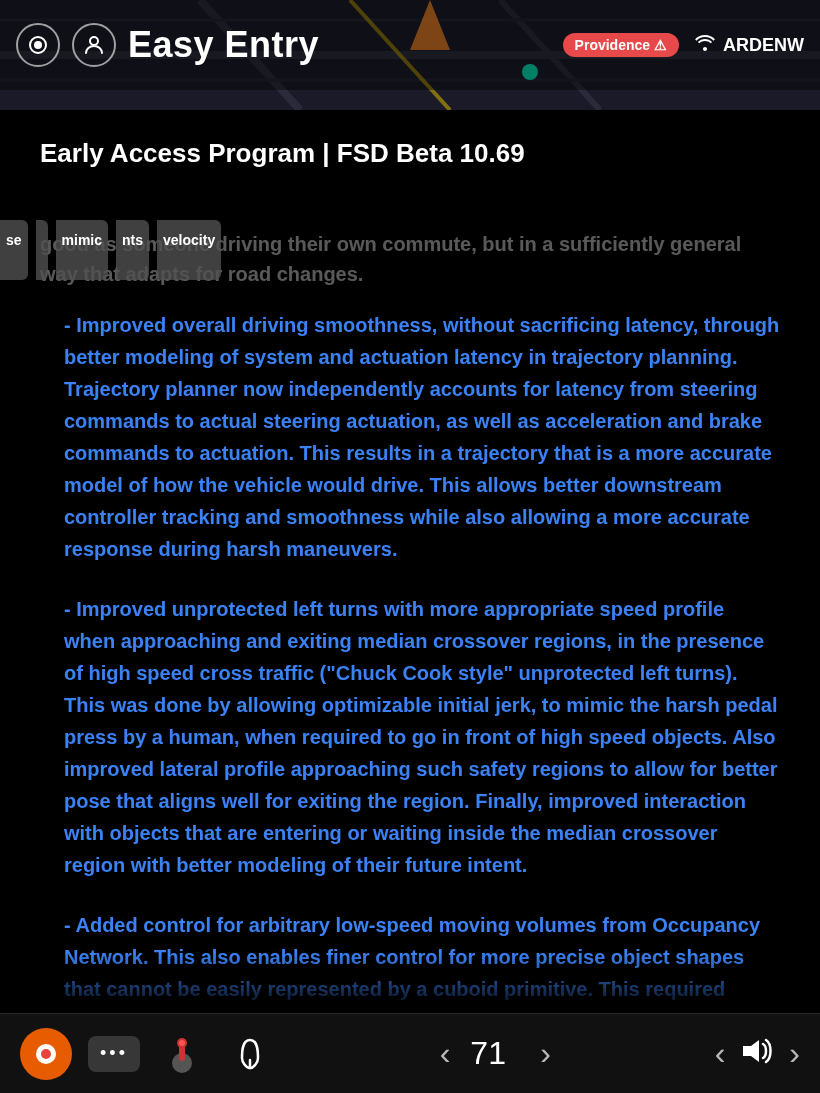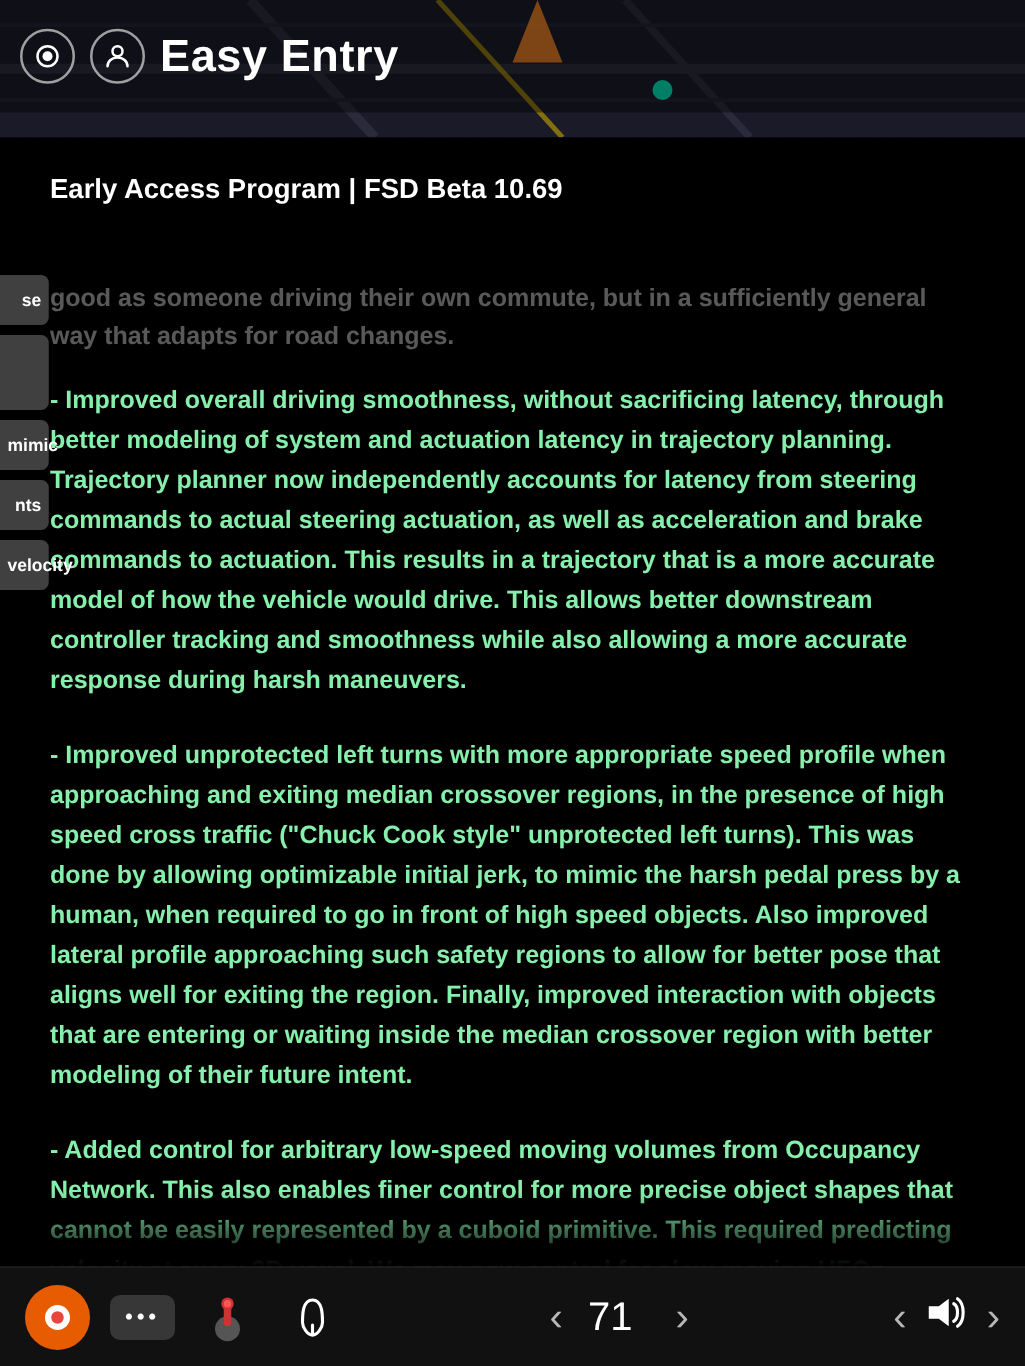--- a/index.html
+++ b/index.html
@@ -126,21 +126,21 @@
       top: 110px;
       left: 0;
       width: 100%;
       bottom: 80px;
       background: #000;
       overflow: hidden;
     }
 
     .page-title {
       padding: 28px 40px 20px 40px;
-      font-size: 22px;
+      font-size: 26px;
       font-weight: 700;
       color: #fff;
       border-bottom: none;
     }
 
     .content-scroll {
       padding: 0 40px 20px 40px;
       overflow: hidden;
     }
 
@@ -152,33 +152,34 @@
       line-height: 1.5;
       margin-bottom: 20px;
       text-decoration: line-through;
       text-decoration-color: transparent;
       margin-top: 40px;
     }
 
     .content-paragraph {
       font-size: 20px;
       font-weight: 600;
-      color: #86efac;
+      color: #3b82f6;
       line-height: 1.6;
       margin-bottom: 28px;
+      margin-left: 24px;
     }
 
     
     .sidebar-left {
       position: absolute;
       left: 0;
       top: 220px;
       width: 39px;
       display: flex;
-      flex-direction: column;
+      flex-direction: row;
       gap: 8px;
       z-index: 5;
     }
 
     .sidebar-btn {
       background: rgba(80,80,80,0.8);
       color: #fff;
       font-size: 14px;
       font-weight: 600;
       padding: 12px 6px;
@@ -320,20 +321,32 @@
 
   <div class="header-icon-person">
     <svg width="24" height="24" viewBox="0 0 24 24" fill="none" xmlns="http://www.w3.org/2000/svg">
       <circle cx="12" cy="8" r="4" stroke="white" stroke-width="2"></circle>
       <path d="M4 20c0-4 3.6-7 8-7s8 3 8 7" stroke="white" stroke-width="2" stroke-linecap="round"></path>
     </svg>
   </div>
 
   <div class="header-title">Easy Entry</div>
 
+  <div class="header-right">
+    <div class="providence-badge">
+      <span>Providence</span>
+      <span style="font-size:14px;">⚠</span>
+    </div>
+    <div class="ardenw-label">
+      <svg width="20" height="16" viewBox="0 0 20 16" fill="white" style="margin-right:4px;">
+        <path d="M10 12c-1.1 0-2 .9-2 2s.9 2 2 2 2-.9 2-2-.9-2-2-2zm-5.7-3.7C5.8 6.8 7.8 6 10 6s4.2.8 5.7 2.3l1.4-1.4C15.2 5 12.7 4 10 4S4.8 5 2.9 6.9l1.4 1.4zM10 0C5.9 0 2.2 1.6.1 4.3L1.5 5.7C3.2 3.4 6.4 2 10 2s6.8 1.4 8.5 3.7l1.4-1.4C17.8 1.6 14.1 0 10 0z"></path>
+      </svg>
+      <span>ARDENW</span>
+    </div>
+  </div>
 </div>
 
 <div class="main-content">
   <div class="page-title">Early Access Program | FSD Beta 10.69</div>
 
   <div class="content-scroll">
 
     <div class="faded-text">good as someone driving their own commute, but in a sufficiently general way that adapts for road changes.</div>
 
     <div class="content-paragraph">- Improved overall driving smoothness, without sacrificing latency, through better modeling of system and actuation latency in trajectory planning. Trajectory planner now independently accounts for latency from steering commands to actual steering actuation, as well as acceleration and brake commands to actuation. This results in a trajectory that is a more accurate model of how the vehicle would drive. This allows better downstream controller tracking and smoothness while also allowing a more accurate response during harsh maneuvers.</div>

